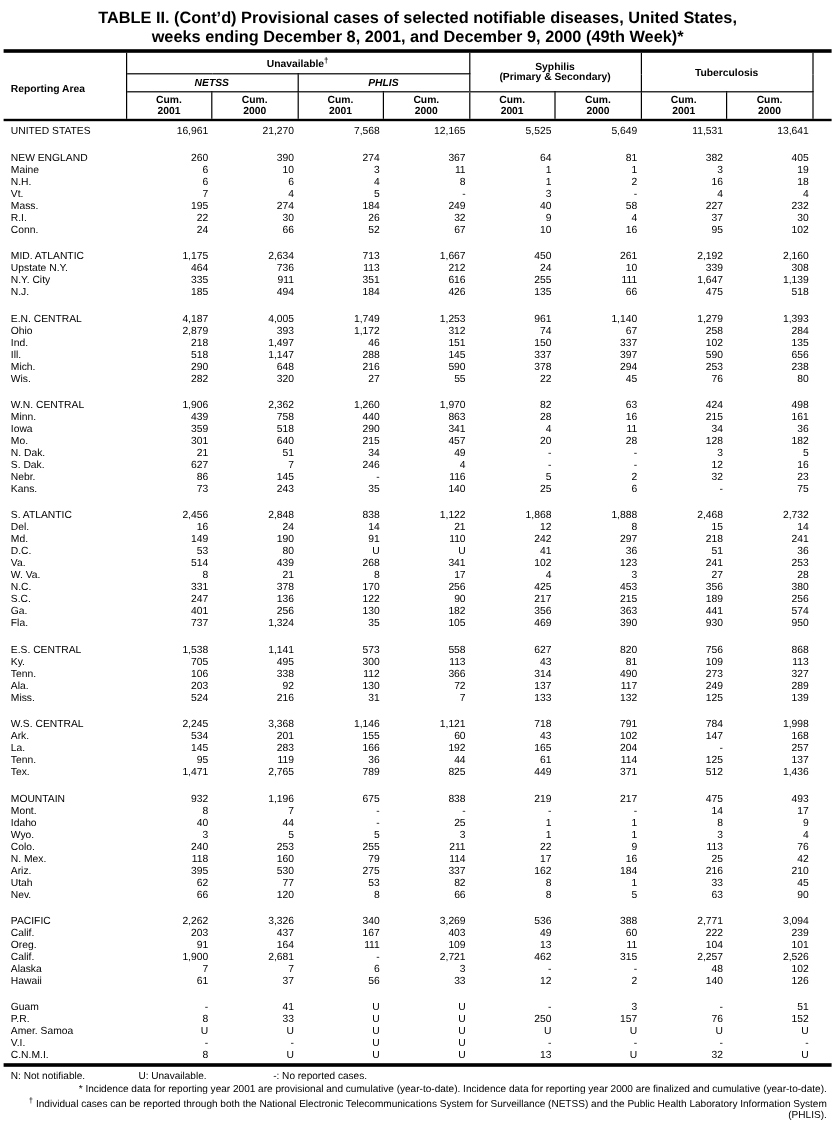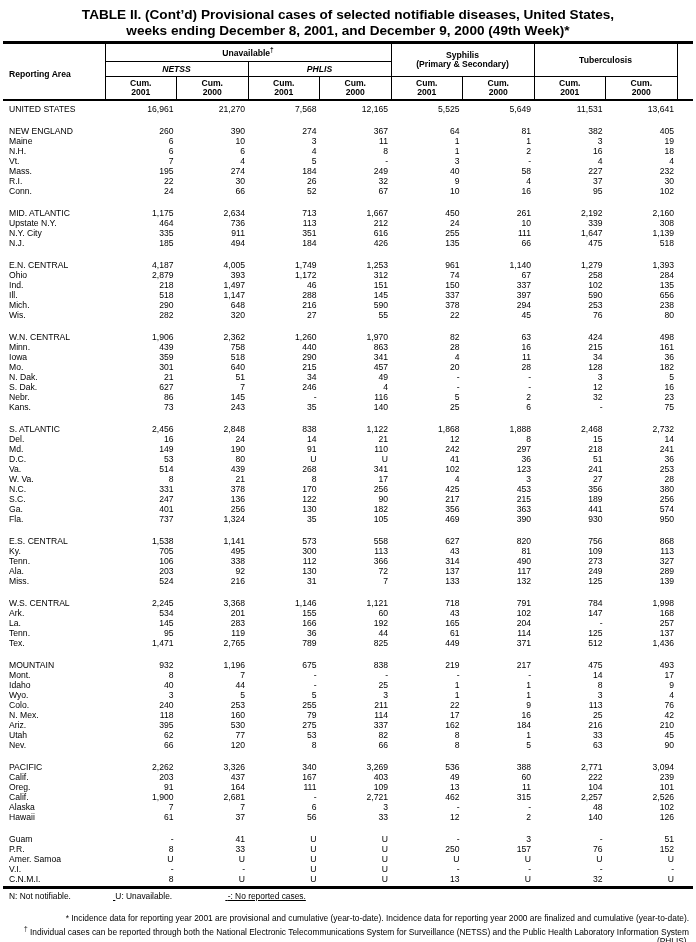--- a/index.html
+++ b/index.html
@@ -31,21 +31,21 @@
   .b-r { border-right:1px solid #000; }
   .b-b { border-bottom:1px solid #000; }
 
   td { font-size:8.6px; line-height:10px; height:10px; padding:0; white-space:nowrap; overflow:hidden; }
   td.label { text-align:left; padding-left:6px; }
   td.num   { text-align:right; padding-right:3px; }
   tr.gap td { padding-top:12px; }
   .bodytable { margin-top:3px; margin-bottom:2px; }
 
   .footnotes { padding:3px 4px 0 6px; font-size:8.4px; line-height:9.8px; }
-  .legend { margin-bottom:12px;text-decoration:underline; }
+  .legend { margin-bottom:1px; }
   .leg-1 { display:inline-block; width:104px; }
   .leg-2 { display:inline-block; width:110px; }
   .note { padding-left:14px; text-indent:-8px;text-align:right; }
   .note .marker { display:inline; }
   .note .sup { font-size:6.5px; vertical-align:super; }
   sup.dag { font-size:6.5px; vertical-align:super; line-height:0; }
 </style>
 </head>
 <body>
 

